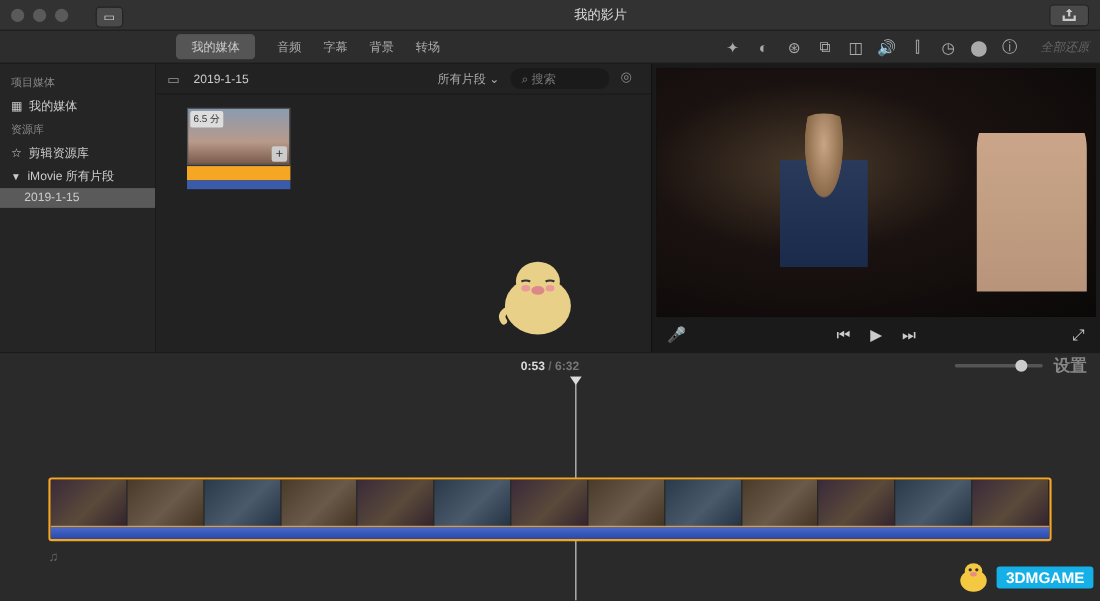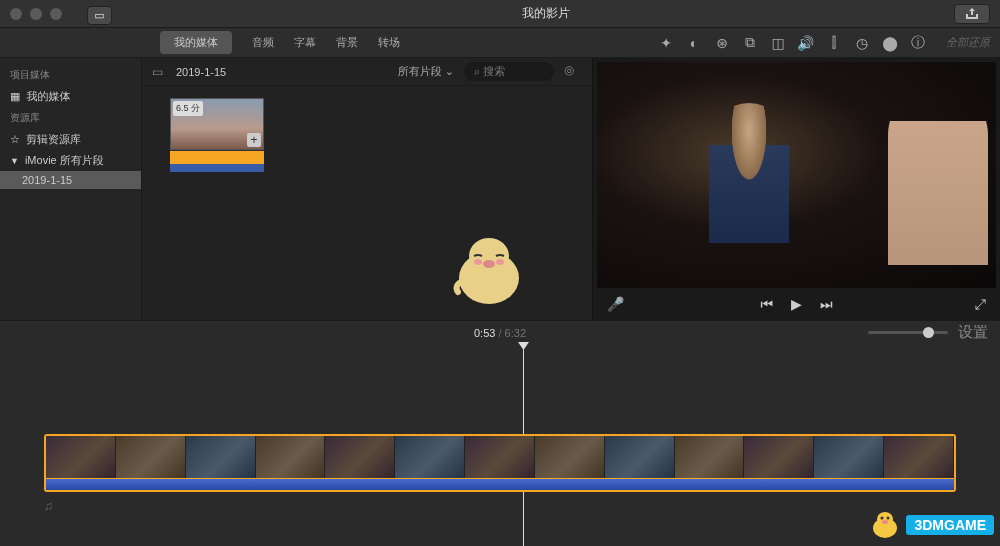--- a/index.html
+++ b/index.html
@@ -57,21 +57,21 @@
 .viewer-canvas { flex: 1; background: #000; margin: 4px 4px 0 4px; position: relative; display: flex; align-items: center; justify-content: center; }
 .video-frame { width: 100%; height: 100%; background: radial-gradient(ellipse at 35% 40%, #4a3a2a 0%, #1a1210 40%, #0a0808 100%); position: relative; overflow: hidden; }
 .person { position: absolute; left: 28%; top: 18%; width: 80px; height: 140px; background: radial-gradient(ellipse at 50% 20%, #c9a585 0%, #8a6a4a 30%, transparent 31%), linear-gradient(180deg, transparent 30%, #2a3a5a 30%, #1a2a4a 100%); border-radius: 40px 40px 0 0; }
 .person2 { position: absolute; right: 2%; top: 10%; width: 100px; height: 180px; background: linear-gradient(180deg, transparent 20%, #caa58a 20%, #b8957a 100%); border-radius: 50px 50px 0 0; }
 .viewer-controls { height: 32px; display: flex; align-items: center; justify-content: center; gap: 18px; position: relative; }
 .vc-btn { color: #ccc; cursor: pointer; font-size: 14px; }
 .vc-mic { position: absolute; left: 14px; }
 .vc-full { position: absolute; right: 14px; }
 
 
-.timeline-head { height: 24px; background: #2a2a2a; display: flex; align-items: center; padding: 0 12px; border-top: 1px solid #1a1a1a; position: relative; }
+.timeline-head { height: 24px; background: #2a2a2a; display: flex; align-items: center; padding: 0 12px; border-top: 1px solid #1a1a1a; position: relative; font-weight: bold; }
 .th-time { position: absolute; left: 50%; transform: translateX(-50%); font-size: 11px; }
 .th-time .cur { color: #ddd; } .th-time .sep { color: #666; } .th-time .tot { color: #777; }
 .th-right { margin-left: auto; display: flex; align-items: center; gap: 10px; }
 .zoom-slider { width: 80px; height: 3px; background: #555; border-radius: 2px; position: relative; }
 .zoom-thumb { position: absolute; right: 14px; top: -4px; width: 11px; height: 11px; background: #ccc; border-radius: 50%; }
 .settings-label { font-size: 15px; color: #888; cursor: pointer; }
 
 .timeline { height: 202px; background: #2a2a2a; position: relative; padding-top: 90px; }
 .playhead { position: absolute; top: 0; bottom: 0; left: 523px; width: 1px; background: #ddd; }
 .playhead::before { content: ""; position: absolute; top: -2px; left: -5px; width: 11px; height: 8px; background: #ddd; clip-path: polygon(0 0, 100% 0, 50% 100%); }

